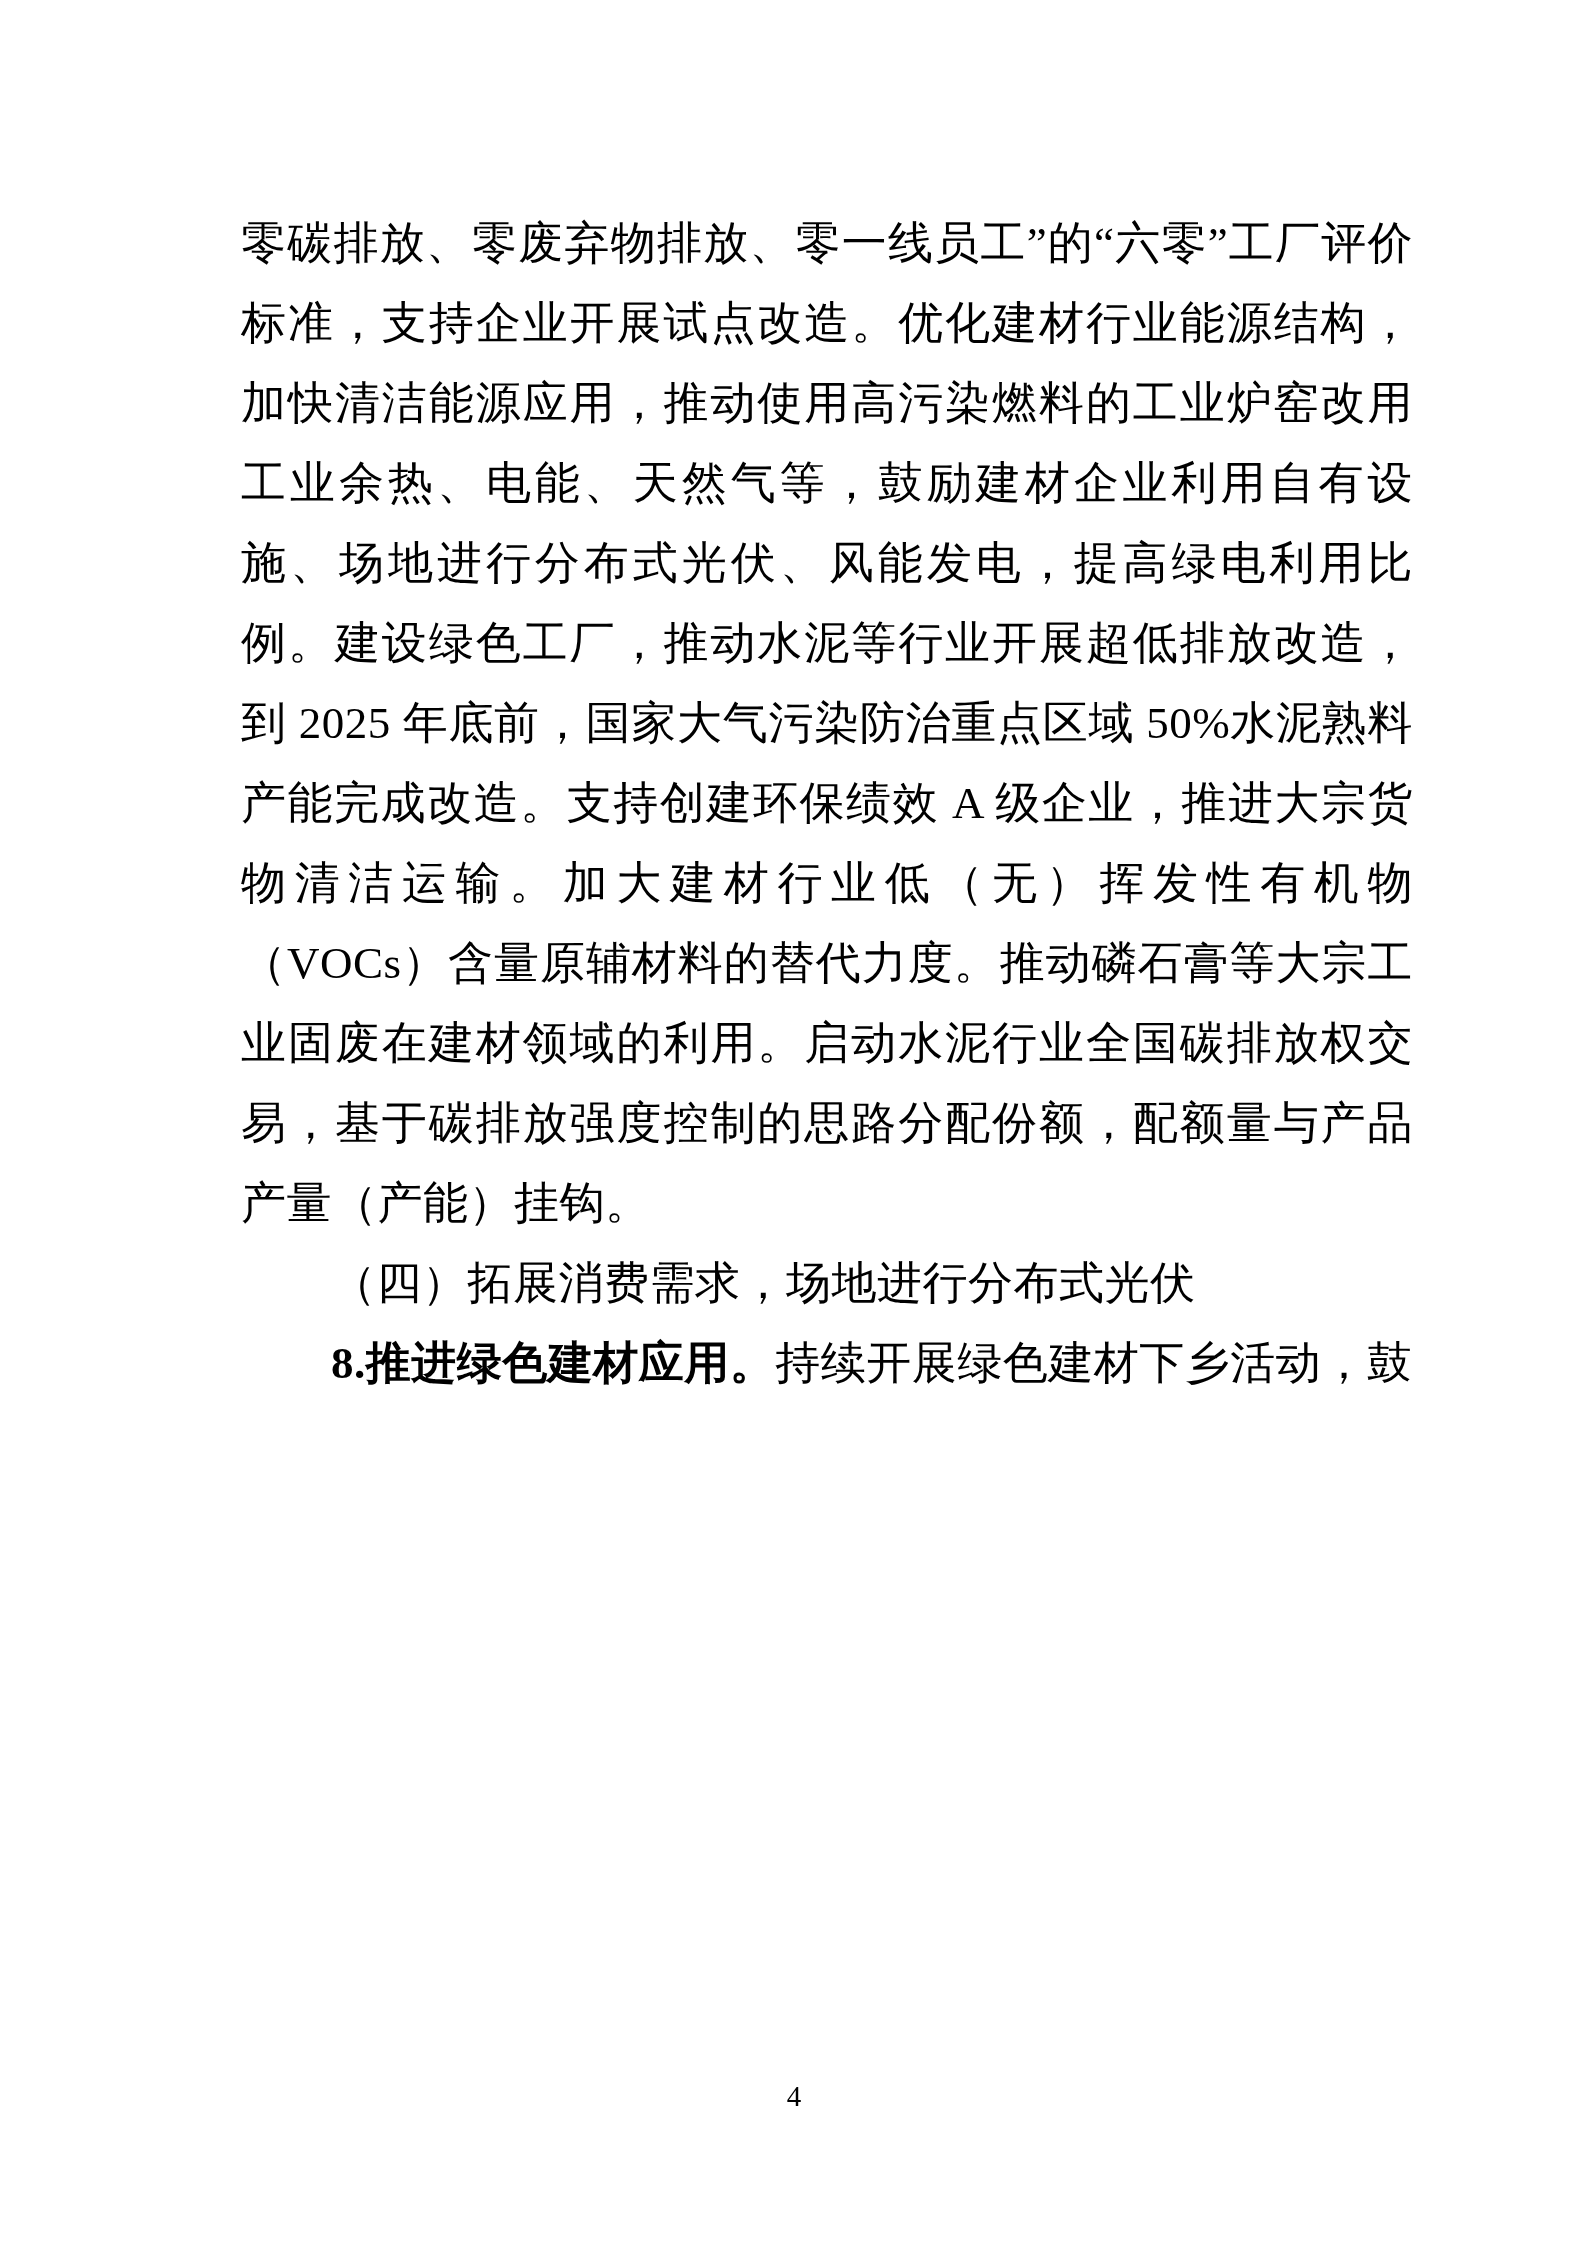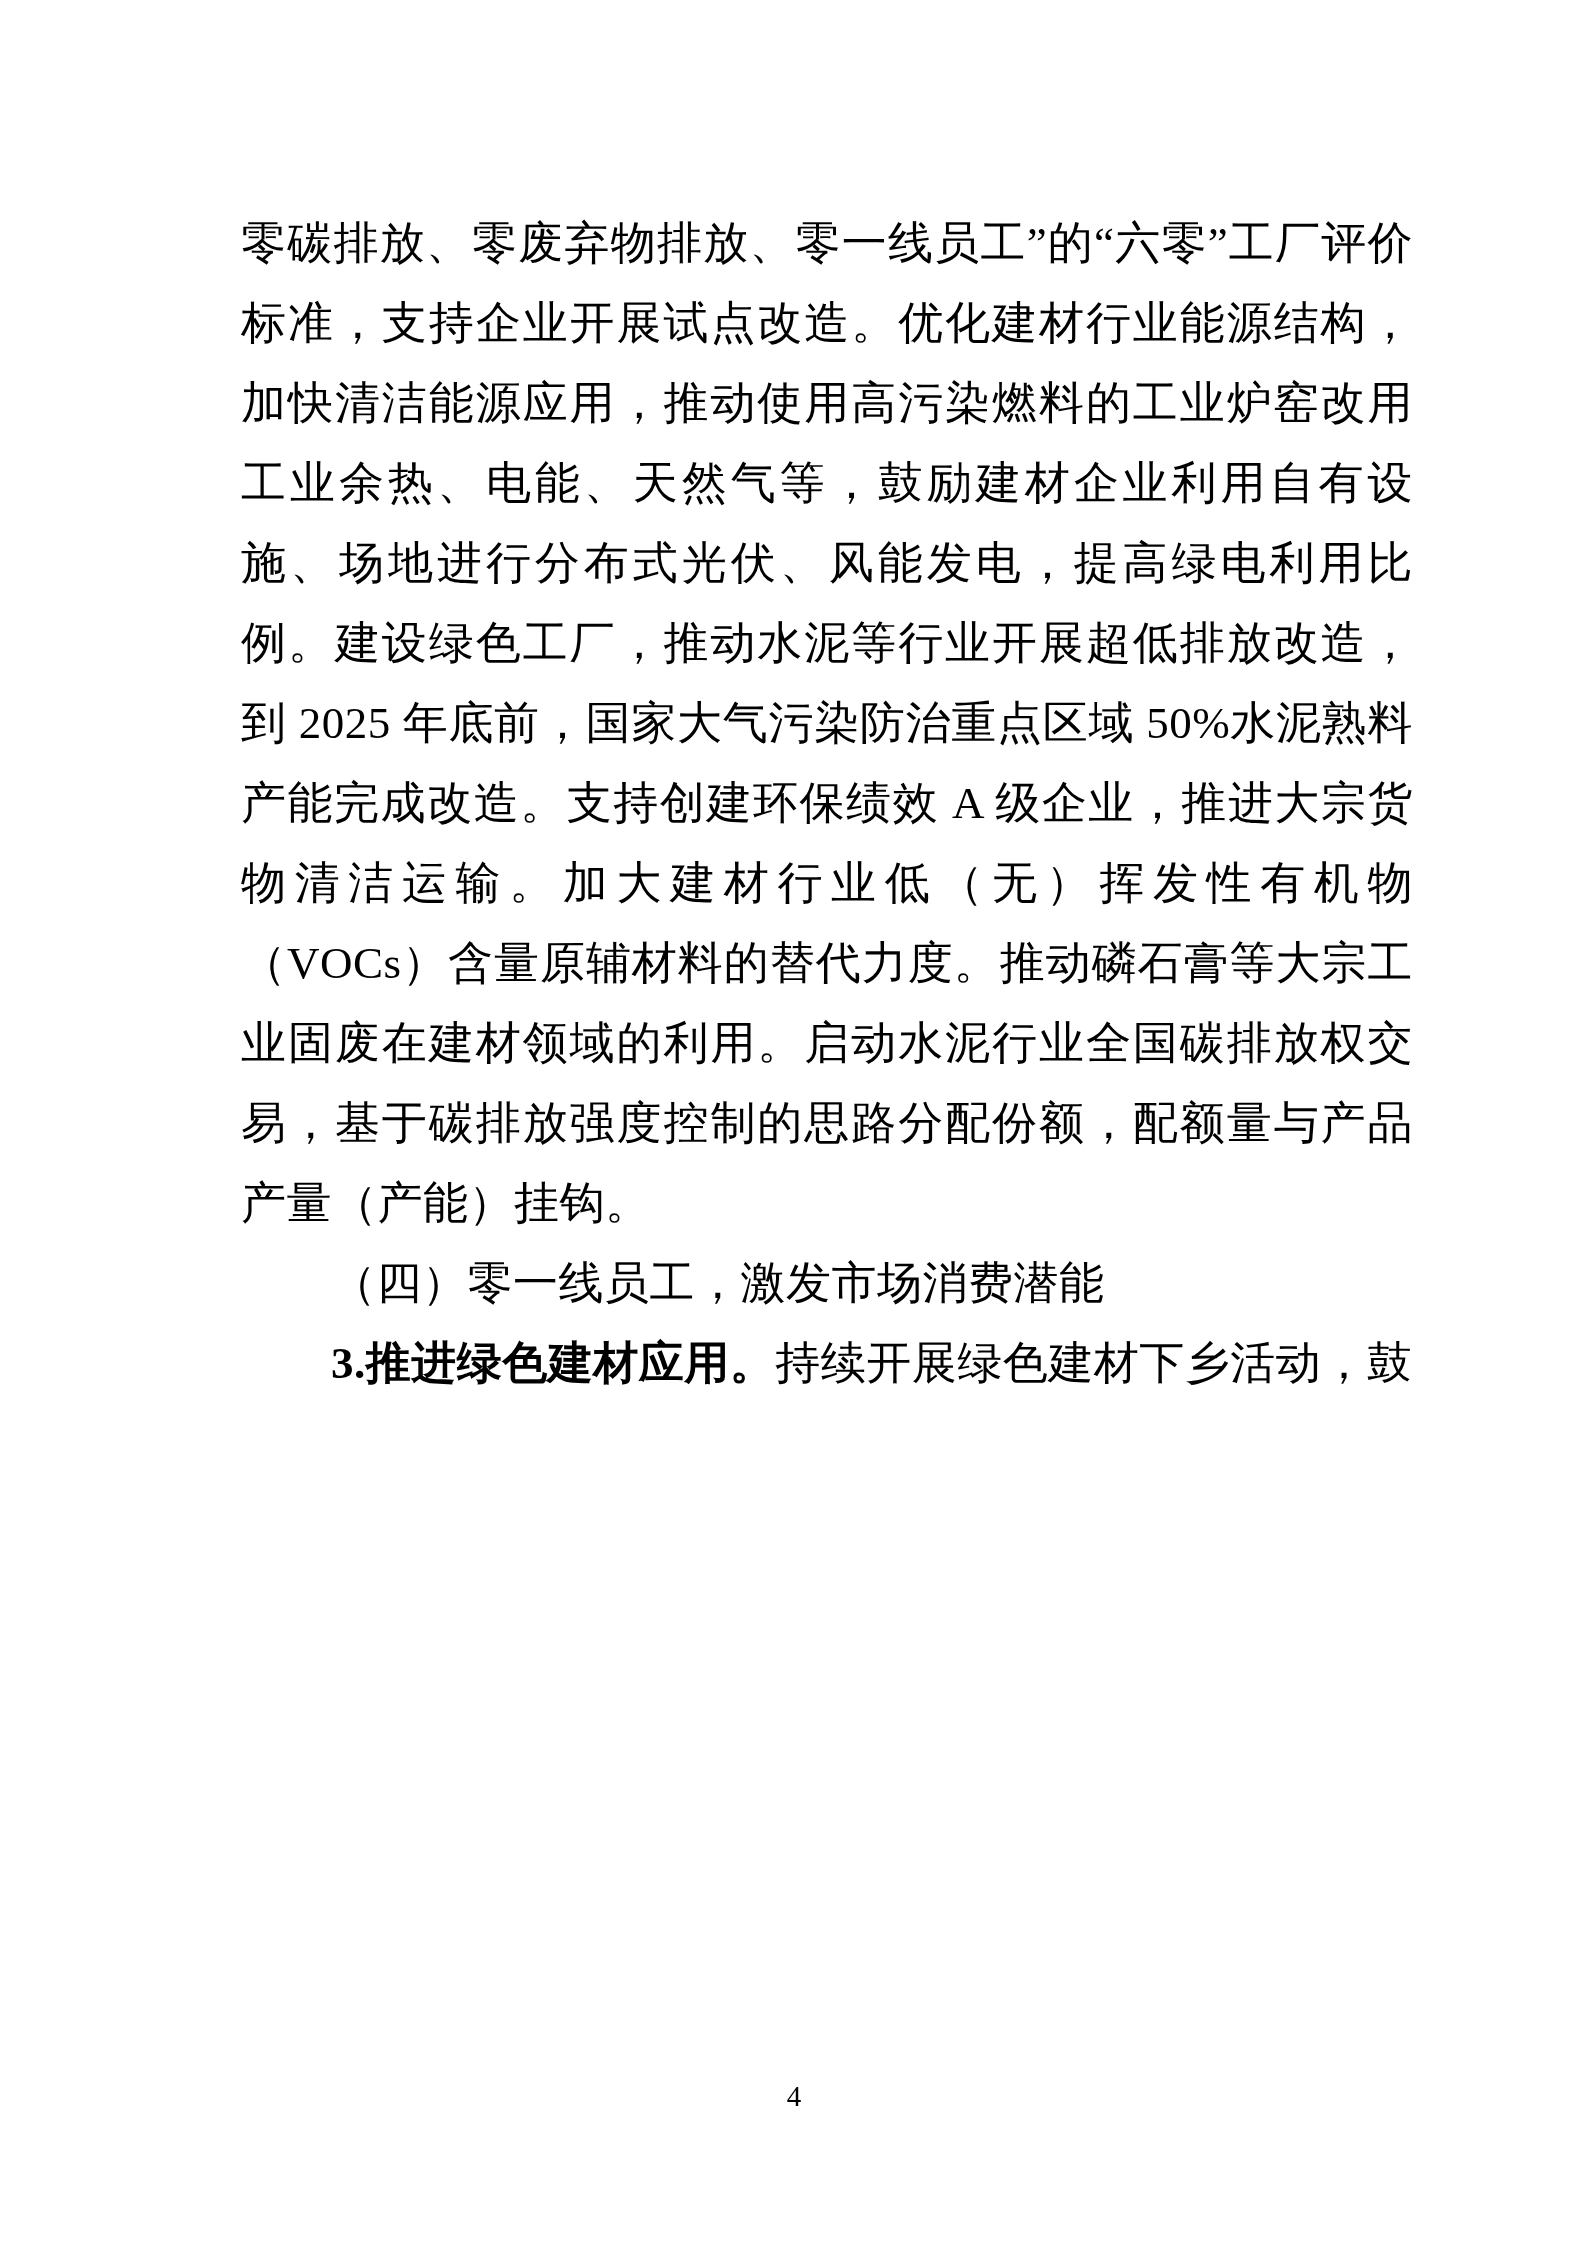--- a/index.html
+++ b/index.html
@@ -55,20 +55,20 @@
 </style>
 </head>
 <body>
 
 <div class="page">
   <div class="text-block">
 
     <p class="para"><span>零碳排放、零废弃物排放、零一线员工”的“六零”工厂评价标准，支持企业开展试点改造。优化建材行业能源结构，加快清洁能源应用，推动使用高污染燃料的工业炉窑改用工业余热、电能、天然气等，鼓励建材企业利用自有设施、场地进行分布式光伏、风能发电，提高绿电利用比例。建设绿色工厂，推动水泥等行业开展超低排放改造，到 2025 年底前，国家大气污染防治重点区域 50%水泥熟料产能完成改造。支持创建环保绩效 A 级企业，推进大宗货物清洁运输。加大建材行业低（无）挥发性有机物（VOCs）含量原辅材料的替代力度。推动磷石膏等大宗工业固废在建材领域的利用。启动水泥行业全国碳排放权交易，基于碳排放强度控制的思路分配份额，配额量与产品产量（产能）挂钩。</span></p>
 
 
-    <p class="para indent section-heading"><span>（四）零一线员工，激发市场消费潜能</span></p>
+    <p class="para indent section-heading"><span>（四）拓展消费需求，场地进行分布式光伏</span></p>
 
-    <p class="para indent"><span class="lead">3.推进绿色建材应用。</span><span>持续开展绿色建材下乡活动，鼓</span></p>
+    <p class="para indent"><span class="lead">8.推进绿色建材应用。</span><span>持续开展绿色建材下乡活动，鼓</span></p>
 
   </div>
 
   <div class="page-number">4</div>
 </div>
 
 </body></html>

